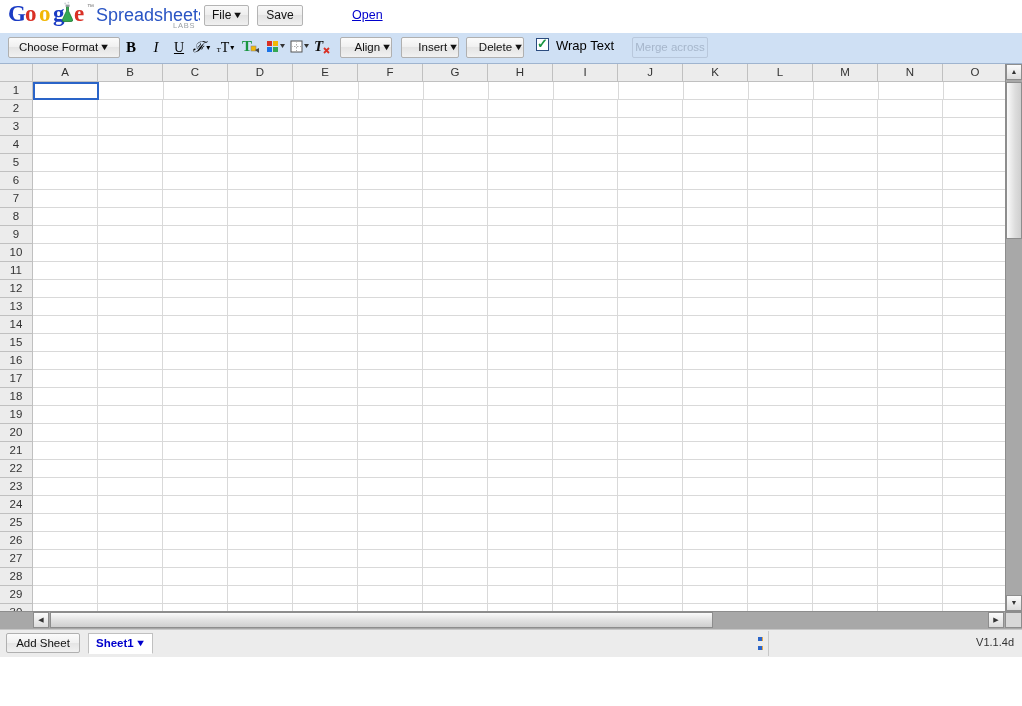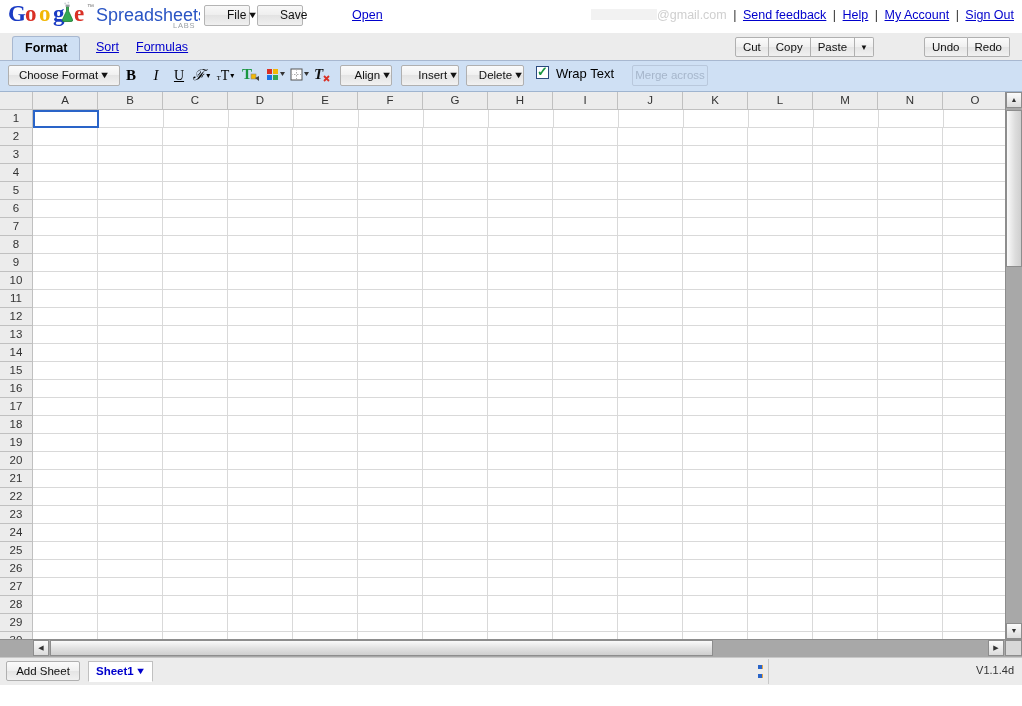--- a/index.html
+++ b/index.html
@@ -38,21 +38,21 @@
   .hdr-btn {
     position: absolute;
     top: 5px;
     height: 21px;
     background: linear-gradient(to bottom, #f8f8f8 0%, #eeeeee 48%, #e3e3e3 50%, #f0f0f0 100%);
     border: 1px solid #b4b4b4;
     border-radius: 2px;
     font-family: "Liberation Sans", sans-serif;
     font-size: 12px;
     color: #111;
-    padding: 0 22px;
+    padding: 0 7px;
     line-height: 19px;
     cursor: default;
     box-sizing: border-box;
     white-space: nowrap;
   }
   #btn-file { left: 204px; width: 45px; text-align: center; }
   #btn-save { left: 257px; width: 46px; text-align: center; }
   .caret-dn {
     display: inline-block;
     font-size: 9px;
@@ -568,51 +568,23 @@
       </svg>
     </div>
 
     <div class="hdr-btn" id="btn-file"><span>File</span><span class="caret-dn">▼</span></div>
 
     <div class="hdr-btn" id="btn-save">Save</div>
 
     <a class="hdr-link" id="link-new">New</a>
     <a class="hdr-link" id="link-open">Open</a>
 
-    <div class="acct-zone">
-      <span class="email-redacted"><span class="blk"></span><span>@gmail.com</span></span>
-      <span class="sep">|</span>
-      <a>Send feedback</a>
-      <span class="sep">|</span>
-      <a>Help</a>
-      <span class="sep">|</span>
-      <a>My Account</a>
-      <span class="sep">|</span>
-      <a>Sign Out</a>
-    </div>
   </div>
 
 
-  <div class="tabstrip">
-    <div class="tab active" id="tab-format">Format</div>
-    <div class="tab inactive" id="tab-sort">Sort</div>
-    <div class="tab inactive" id="tab-formulas">Formulas</div>
-
-    <div class="clip-group" id="clip-main">
-      <div class="gbtn first">Cut</div>
-      <div class="gbtn">Copy</div>
-      <div class="gbtn">Paste</div>
-      <div class="gbtn last arrow-only">▼</div>
-    </div>
-
-    <div class="clip-group" id="clip-undo">
-      <div class="gbtn first">Undo</div>
-      <div class="gbtn last">Redo</div>
-    </div>
-  </div>
 
   <div class="fmtbar">
 
     <div class="choose-format"><span>Choose Format</span><span class="caret-dn">▼</span></div>
 
     <div class="ticon" id="ic-bold">B</div>
     <div class="ticon" id="ic-italic">I</div>
     <div class="ticon" id="ic-underline">U</div>
 
     <div class="ticon" id="ic-font">

